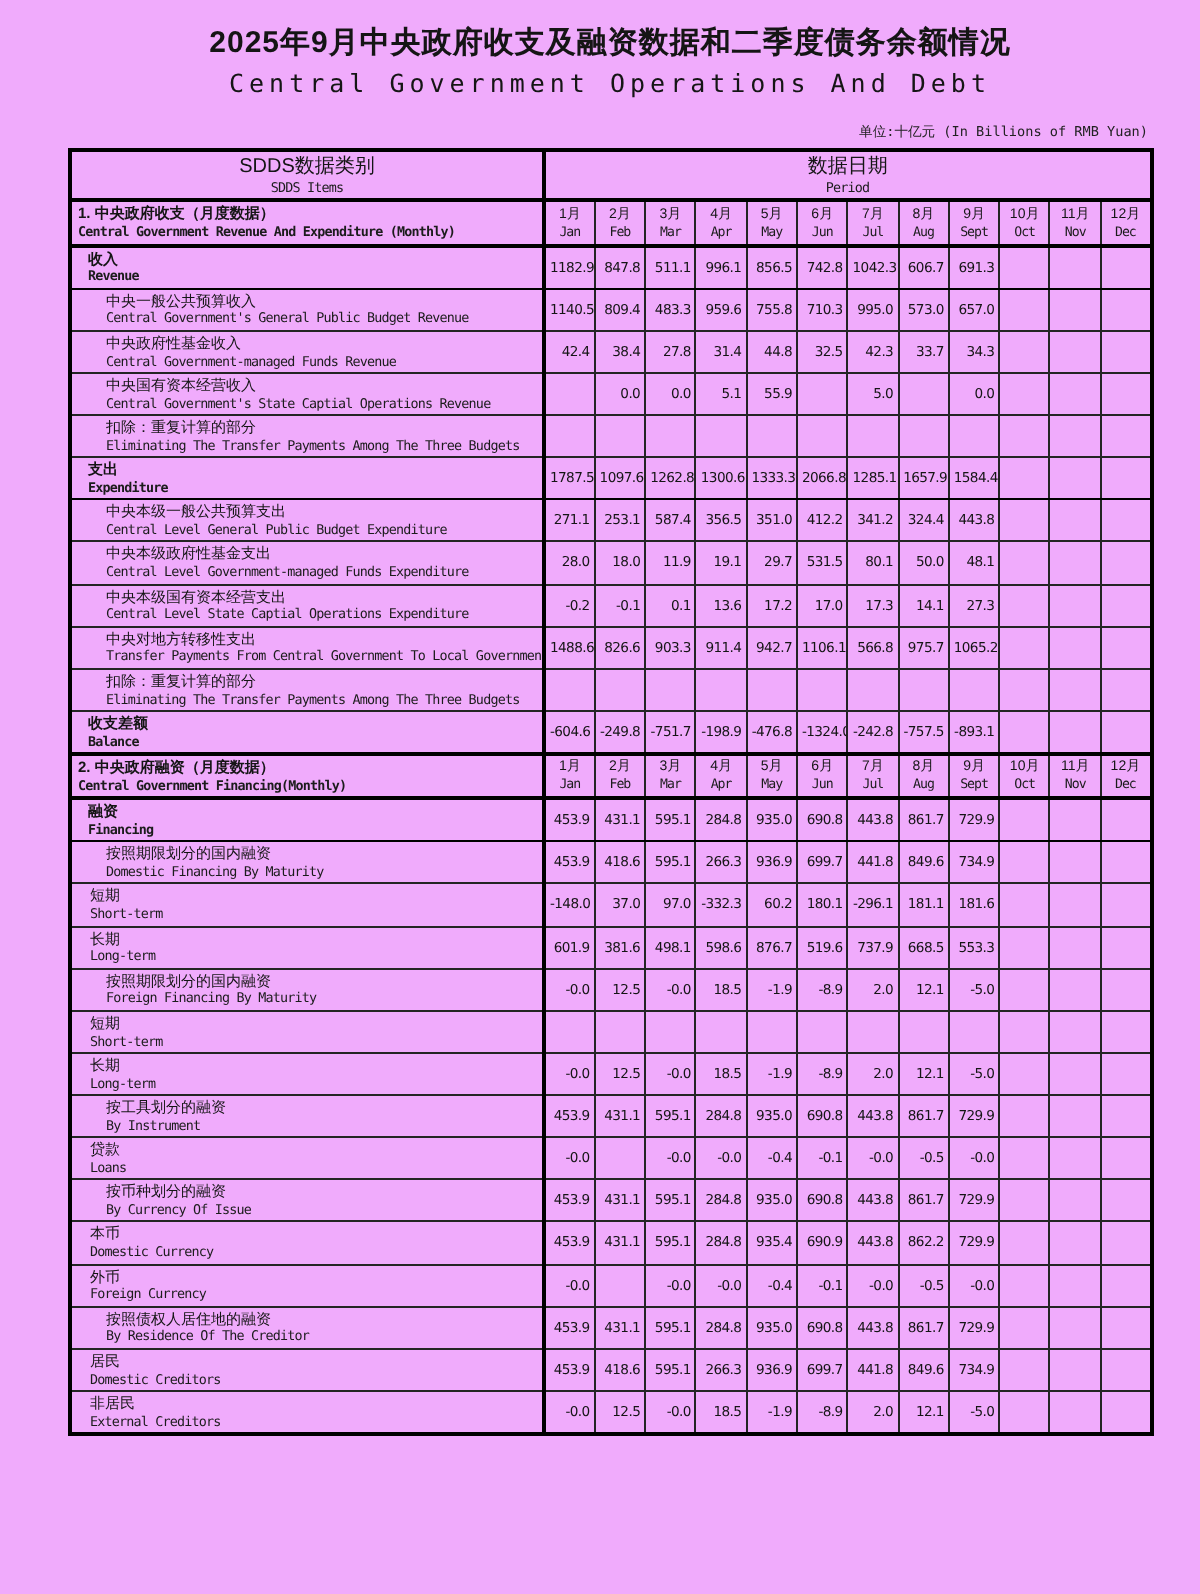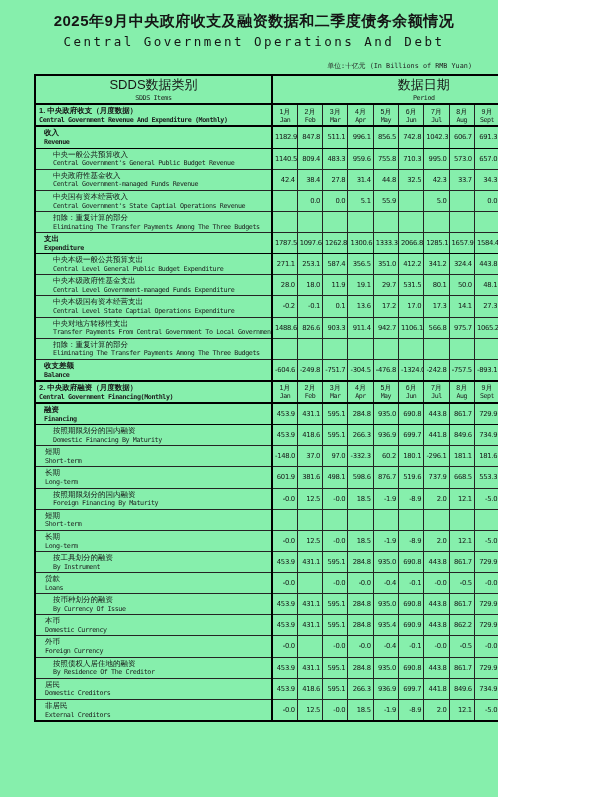--- a/index.html
+++ b/index.html
@@ -1,35 +1,35 @@
 <!DOCTYPE html>
 <html><head>
 <meta charset="utf-8">
 <style>
   html,body { margin:0; padding:0; background:#fff; }
   .page {
-    width:498px; height:797px; box-sizing:border-box;
-    background:#86efac; color:#151515;
+    width:600px; height:797px; box-sizing:border-box;
+    background:#f0abfc; color:#151515;
     font-family:"Liberation Sans", sans-serif;
     padding:8px 24px 6px 34px; overflow:hidden;
   }
   .title-zh { text-align:center; font-size:15px; font-weight:bold; margin:4px 0 3px; letter-spacing:0.5px; }
   .title-en { text-align:center; font-size:12.5px; font-weight:normal; letter-spacing:2.5px;
               font-family:"DejaVu Sans Mono", monospace; margin:0 0 8px; }
   .unit-note { text-align:right; font-size:6.8px; font-family:"DejaVu Sans Mono", monospace;
                margin:12px 2px 3px 0; color:#222; }
   table.sdds { border-collapse:collapse; table-layout:fixed; width:541px; border:2px solid #000; }
   td { border:1px solid #242424; padding:1px 2px; vertical-align:middle; overflow:hidden; }
   .lbl { border-right:2px solid #000; }
   .zh { font-size:7.5px; line-height:1.3; white-space:nowrap; }
   .en { font-size:6.7px; line-height:1.25; font-family:"DejaVu Sans Mono", monospace;
         letter-spacing:-0.4px; white-space:nowrap; color:#1c1c1c; }
   .b { font-weight:bold; }
   .hd { text-align:center; }
-  .hd .zh { font-size:13px; }
+  .hd .zh { font-size:10px; }
   .hd td { border-bottom:2px solid #000; }
   .mon { text-align:center; padding:1px 0; }
   .mon .zh { font-size:7px; }
   .mon .en { font-size:6.6px; letter-spacing:-0.5px; }
   .val { text-align:right; font-size:6.8px; padding-right:2px;
          font-family:"DejaVu Sans", sans-serif; letter-spacing:-0.3px; }
   .ind0 { padding-left:8px; }
   .ind1 { padding-left:17px; }
   .ind2 { padding-left:9px; }
   .sec-lbl { padding-left:3px; }
@@ -324,21 +324,21 @@
           <td class="val"></td>
         </tr>
         <tr class="l0">
           <td class="lbl ind0">
             <div class="zh b">收支差额</div>
             <div class="en b">Balance</div>
           </td>
           <td class="val">-604.6</td>
           <td class="val">-249.8</td>
           <td class="val">-751.7</td>
-          <td class="val">-304.5</td>
+          <td class="val">-198.9</td>
           <td class="val">-476.8</td>
           <td class="val">-1324.0</td>
           <td class="val">-242.8</td>
           <td class="val">-757.5</td>
           <td class="val">-893.1</td>
           <td class="val"></td>
           <td class="val"></td>
           <td class="val"></td>
         </tr>
         <tr class="sec-row">

